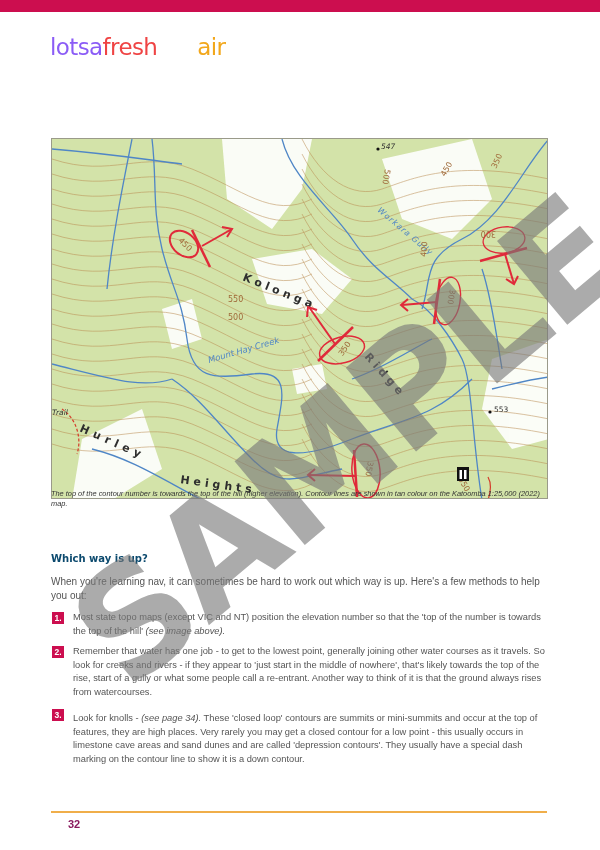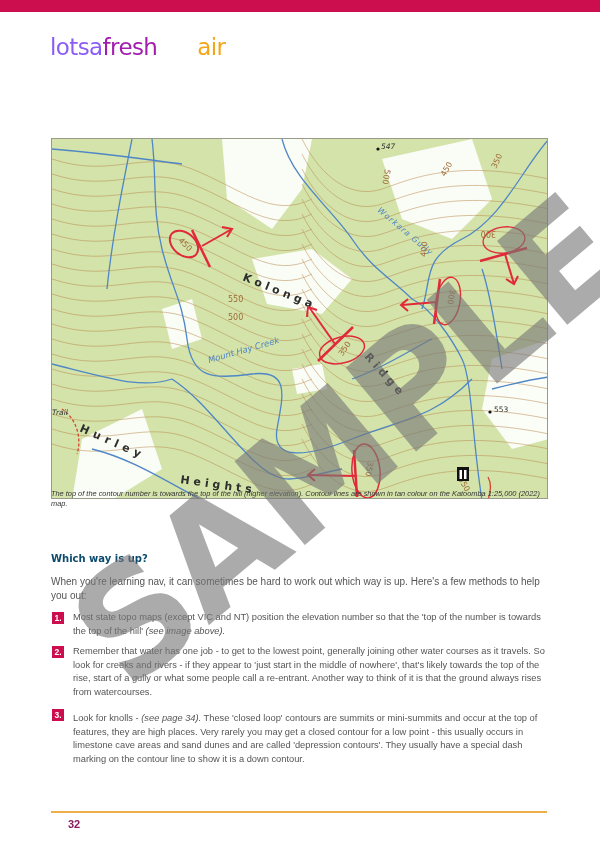--- a/index.html
+++ b/index.html
@@ -4,21 +4,21 @@
 <style>
   * { margin: 0; padding: 0; box-sizing: border-box; }
   html, body { width: 600px; height: 850px; background: #ffffff; overflow: hidden; }
   body { position: relative; font-family: "Liberation Sans", sans-serif; color: #4a4a4a; }
 
   .top-bar { position: absolute; left: 0; top: 0; width: 600px; height: 12px; background: #cc0e4f; }
 
   .logo { position: absolute; left: 50px; top: 36px; font-family: "DejaVu Sans", sans-serif;
           font-size: 23px; letter-spacing: -0.6px; font-weight: 500; line-height: 1; }
   .logo .l1 { color: #8b5cf6; }
-  .logo .l2 { color: #a21caf; }
+  .logo .l2 { color: #ef4444; }
   .logo .l3 { color: #f2a71b; margin-left: 40px; }
 
   .map { position: absolute; left: 51px; top: 138px; width: 497px; height: 361px;
          border: 1px solid #9a9a8a; overflow: hidden; background: #cfe0a6; }
   .map svg { display: block; }
 
   .caption { position: absolute; left: 51px; top: 489px; width: 500px; font-size: 7.4px;
              font-style: italic; color: #333; line-height: 10px; }
 
   .h2 { position: absolute; left: 51px; top: 553px; font-family: "DejaVu Sans", sans-serif;

